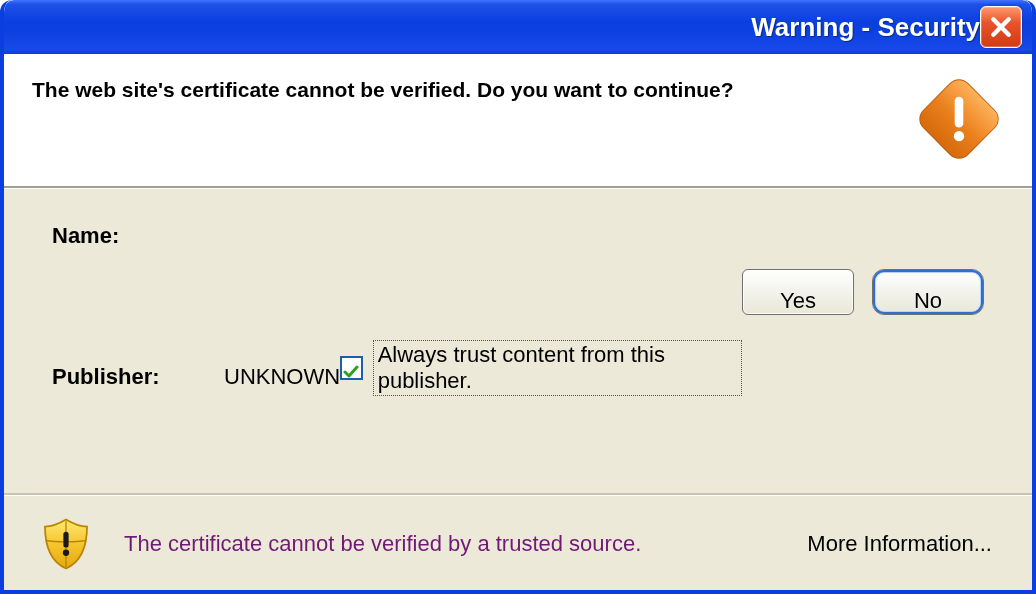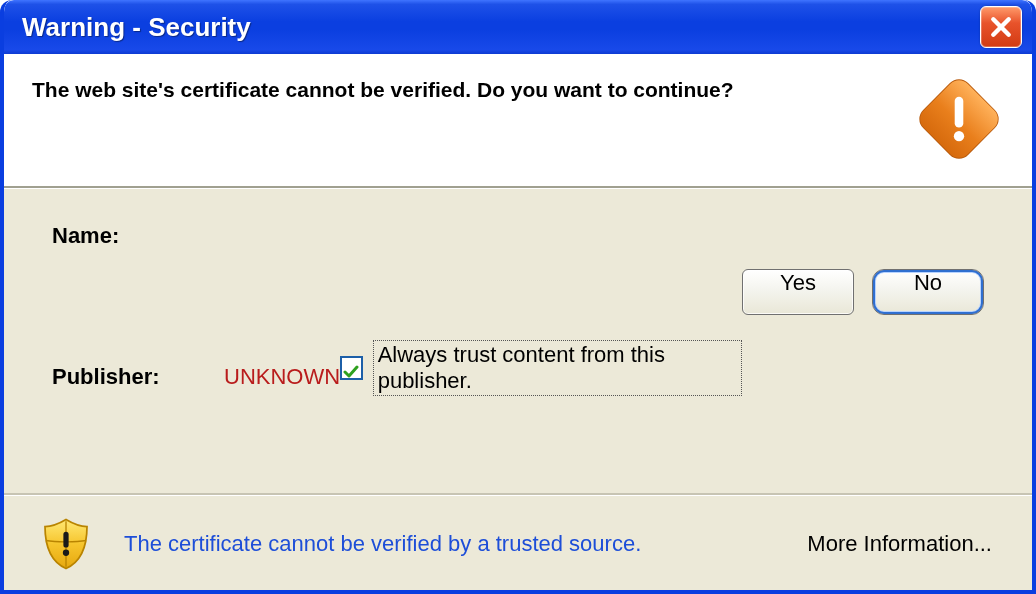--- a/index.html
+++ b/index.html
@@ -42,20 +42,21 @@
     font-weight: bold;
     font-size: 26px;
     font-family: "Trebuchet MS", "Tahoma", sans-serif;
     text-shadow: 1px 1px 1px rgba(0,0,0,0.4);
     border-radius: 10px 10px 0 0;
     position: relative;
   }
   .titlebar .title-text {
     flex: 1;
     white-space: nowrap;
+    text-align: right;
   }
   .close-btn {
     width: 40px;
     height: 40px;
     background: linear-gradient(to bottom, #ff9a6a 0%, #e8532b 40%, #d23b13 100%);
     border: 1px solid #ffffff;
     border-radius: 6px;
     box-shadow: inset 0 0 0 1px rgba(255,255,255,0.25), 0 0 2px rgba(0,0,0,0.3);
     display: flex;
     align-items: center;
@@ -111,21 +112,21 @@
     row-gap: 26px;
     column-gap: 12px;
     font-size: 22px;
     font-family: "Tahoma", sans-serif;
   }
   .info-grid .label {
     font-weight: bold;
     color: #000;
   }
   .info-grid .value {
-    color: #b91c1c;
+    color: #000000;
   }
 
   .trust-row {
     margin-top: 34px;
     display: flex;
     align-items: center;
     gap: 10px;
     font-size: 22px;
   }
   .checkbox {
@@ -157,21 +158,21 @@
   .xp-button {
     min-width: 110px;
     height: 44px;
     background: linear-gradient(to bottom, #ffffff 0%, #f4f4ee 45%, #e9e7d7 100%);
     border: 1px solid #707070;
     border-radius: 6px;
     font-size: 22px;
     font-family: "Tahoma", sans-serif;
     color: #000;
     display: flex;
-    align-items: flex-start;
+    align-items: flex-end;
     justify-content: center;
     box-shadow: 0 0 0 1px rgba(255,255,255,0.8) inset;
   }
   .xp-button.default {
     box-shadow: 0 0 0 2px #2f6fd0 inset, 0 0 0 3px #b7d3ff inset;
     border-radius: 12px;
   }
 
   
   .footer-divider {
@@ -187,21 +188,21 @@
     gap: 30px;
     font-size: 22px;
   }
   .shield-icon {
     width: 56px;
     height: 56px;
     flex: none;
   }
   .footer-text {
     flex: 1;
-    color: #1d4ed8;
+    color: #701a75;
   }
   .more-info {
     color: #000000;
     white-space: nowrap;
     padding-right: 6px;
   }
 </style>
 </head>
 <body>
 

